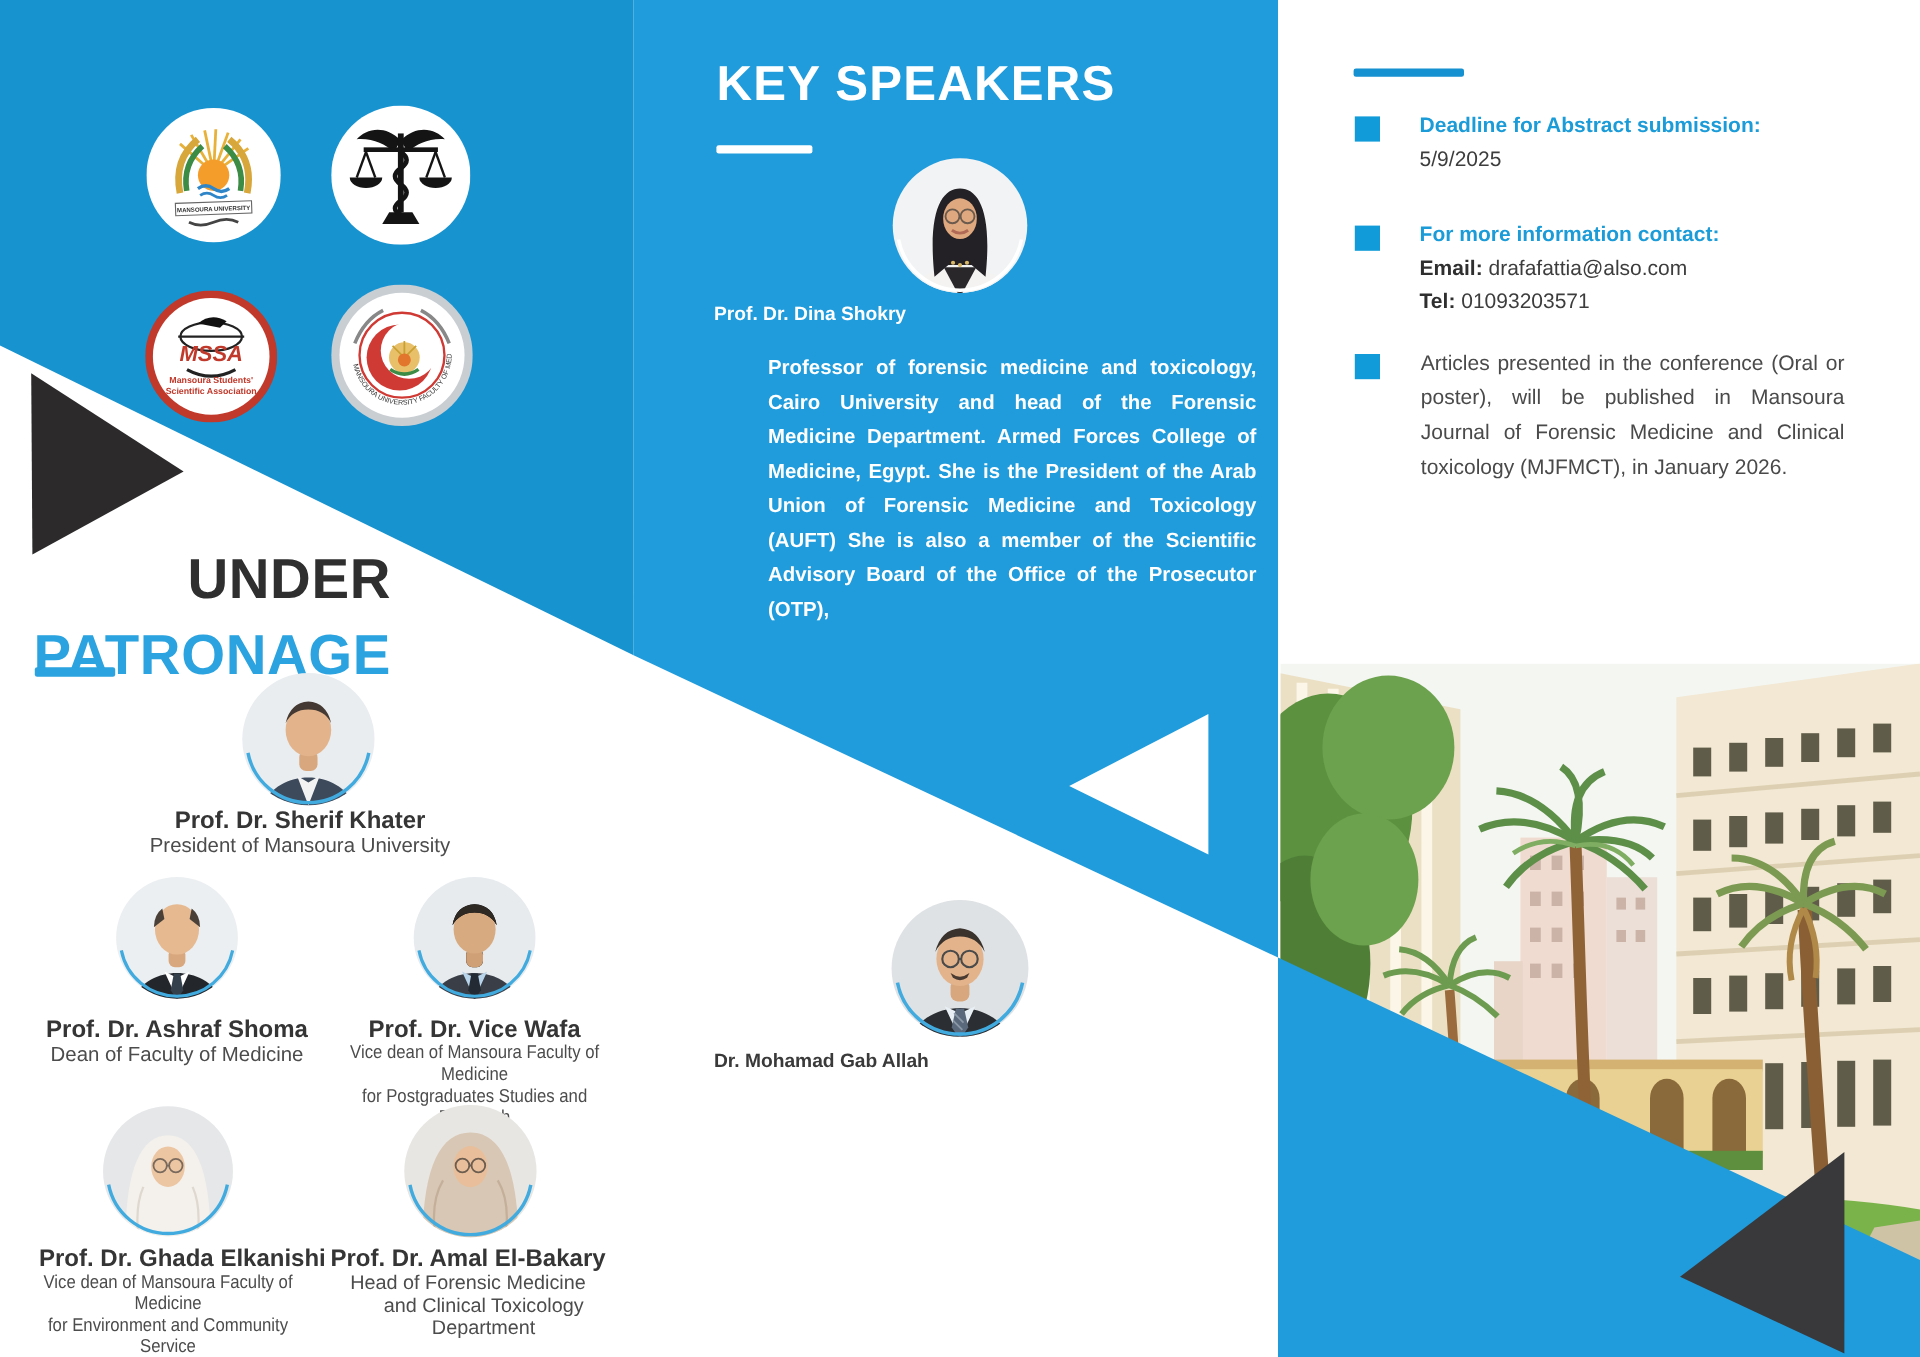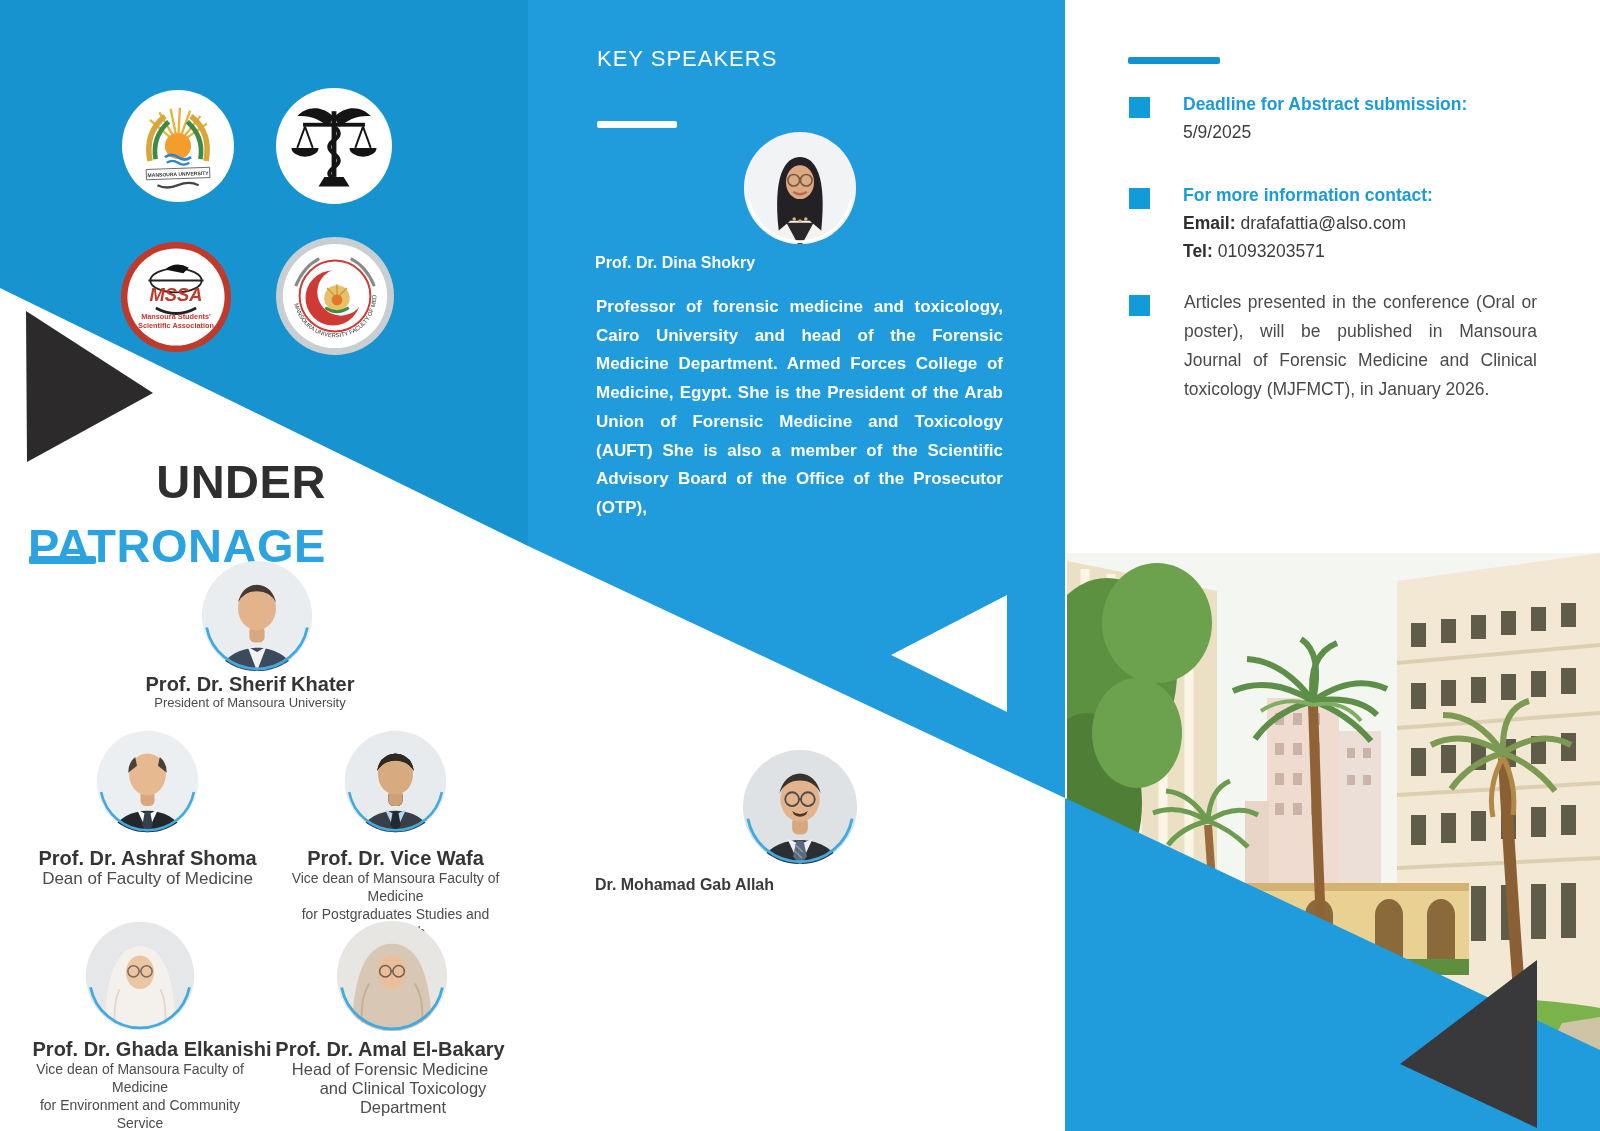--- a/index.html
+++ b/index.html
@@ -16,23 +16,23 @@
 
   
   .avatar{border-radius:50%;overflow:visible;}
 
   
   .p-name{font-weight:bold;color:#353535;text-align:center;}
   .p-title{color:#4c4c4c;text-align:center;}
   .cond{display:block;transform:scaleX(.9);transform-origin:50% 50%;}
 
   
-  .ks-title{left:597px;top:46px;color:#fff;font-size:22px;font-weight:400;letter-spacing:1px;}
+  .ks-title{left:597px;top:46px;color:#fff;font-size:41px;font-weight:700;letter-spacing:1px;}
   .speaker-name{color:#fff;font-size:16px;font-weight:800;text-align:left;}
-  .bio{color:#fff;font-size:17px;font-weight:600;line-height:28.7px;text-align:justify;}
+  .bio{color:#fff;font-size:17px;font-weight:600;line-height:28.7px;text-align:justify;margin-left:44px;}
   .bio-last-justify{text-align-last:justify;}
   .dark-name{color:#3a3a3a;}
   .dark-bio{color:#3a3a3a;font-weight:700;font-size:17.5px;line-height:28.5px;}
 
   
   .bullet{width:21px;height:21px;background:#119cd9;}
   .info-head{color:#1b9cd8;font-size:17.5px;font-weight:800;}
   .info-body{color:#3d3d3d;font-size:17.5px;}
   .info-body b{color:#2f2f2f;}
   .info-par{color:#4a4a4a;font-size:17.5px;line-height:29px;text-align:justify;}
@@ -296,21 +296,21 @@
         <path d="M18,122 C30,84 90,84 102,122 Z" fill="#3c4a5c"></path>
         <polygon points="50,92 60,118 70,92 60,98" fill="#f2f2f2"></polygon>
         <rect x="52" y="70" width="16" height="18" rx="6" fill="#d9a77e"></rect>
         <ellipse cx="60" cy="52" rx="20" ry="23" fill="#e3b48c"></ellipse>
         <path d="M40,46 Q44,28 60,27 Q76,28 80,46 Q74,34 60,34 Q46,34 40,46 Z" fill="#453a33"></path>
       </g>
       <path d="M7,72 A54,54 0 0 0 113,72" stroke="#41abdf" stroke-width="3" fill="none"></path>
     </svg>
   </div>
   <div class="abs p-name" style="left:100px;top:673px;width:300px;font-size:20px;">Prof. Dr. Sherif Khater</div>
-  <div class="abs p-title" style="left:60px;top:695px;width:380px;font-size:13px;">President of Mansoura University</div>
+  <div class="abs p-title" style="left:60px;top:695px;width:380px;font-size:17px;">President of Mansoura University</div>
 
   <div class="abs avatar" style="left:95px;top:729px;width:105px;height:105px;">
     <svg width="105" height="105" viewBox="0 0 120 120">
       <defs>
           <clipPath id="c1">
             <circle cx="60" cy="60" r="58"></circle>
           </clipPath>
         </defs>
       <circle cx="60" cy="60" r="58" fill="#eceff1"></circle>
       <g clip-path="url(#c1)">

